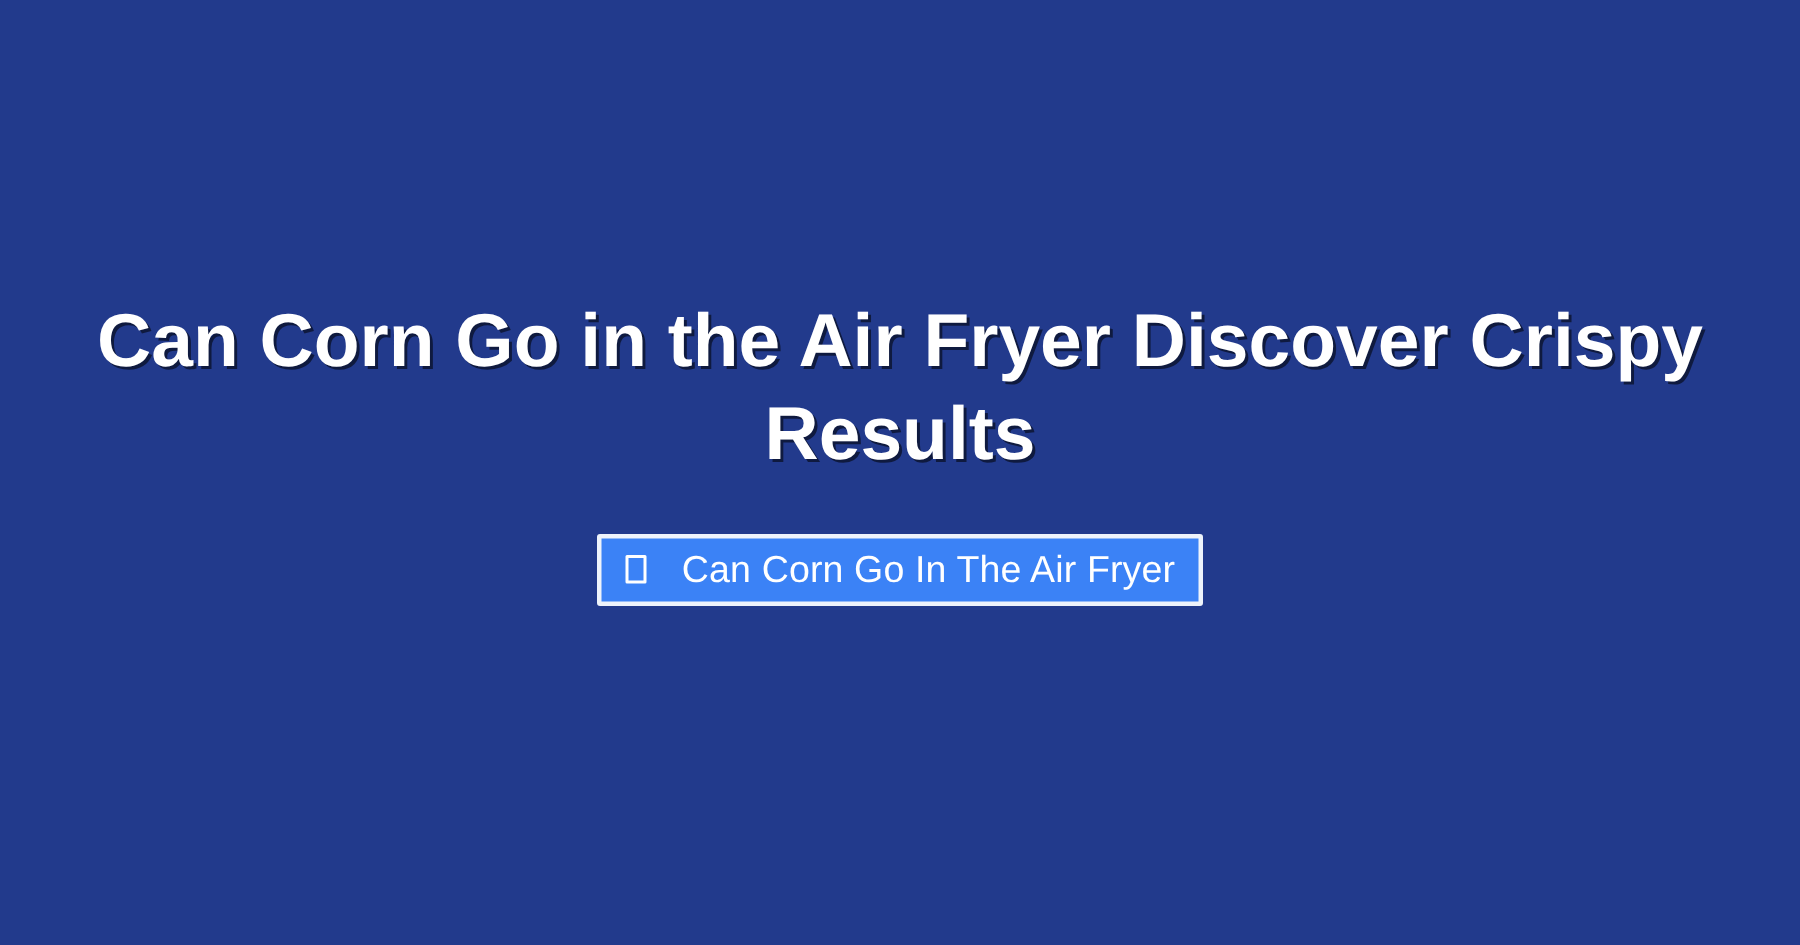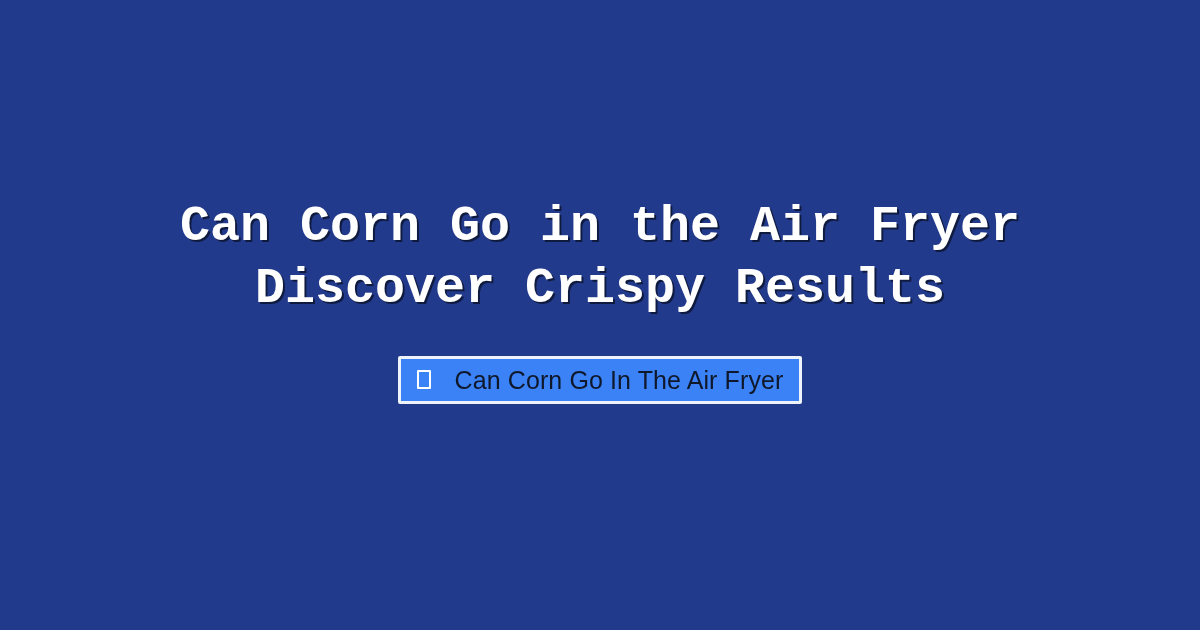--- a/index.html
+++ b/index.html
@@ -41,21 +41,21 @@
 
   
   .headline {
     position: absolute;
     left: 60px;
     top: 196px;
     width: 1080px;
     margin: 0;
     text-align: center;
     color: #ffffff;
-    font-family: Liberation Mono, monospace;
+    font-family: Liberation Sans, sans-serif;
     font-size: 50px;
     font-weight: bold;
     line-height: 62px;
     letter-spacing: 0px;
     text-shadow: 2px 2px 0px rgba(0, 0, 0, 0.55);
     white-space: normal;
   }
 
   
   .cta-wrap {
@@ -71,21 +71,21 @@
     display: inline-flex;
     align-items: center;
     justify-content: center;
     gap: 24px;
     box-sizing: border-box;
     height: 48px;
     padding: 0 16px;
     background: #3b82f6;
     border: 3px solid #eef3fb;
     border-radius: 2px;
-    color: #0f172a;
+    color: #ffffff;
     font-family: "Liberation Sans", sans-serif;
     font-size: 25px;
     font-weight: normal;
     line-height: 1;
     letter-spacing: 0.1px;
     text-decoration: none;
     cursor: pointer;
     user-select: none;
     white-space: nowrap;
   }

